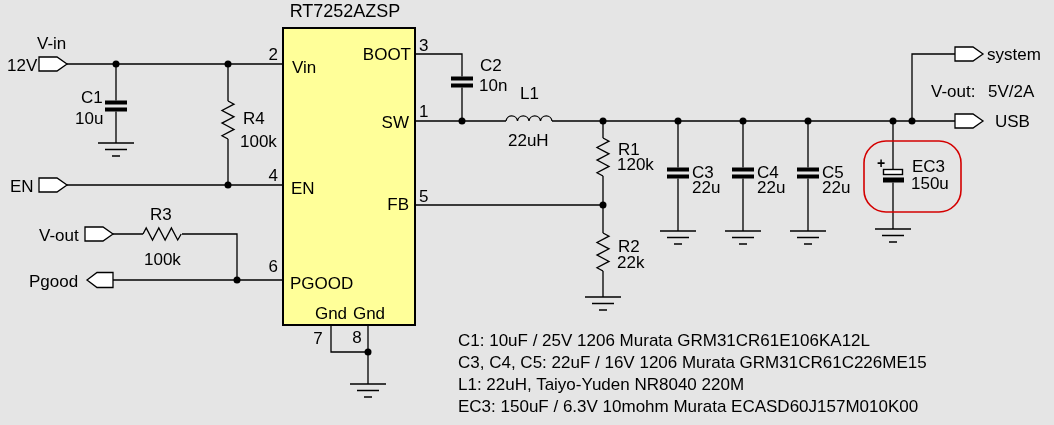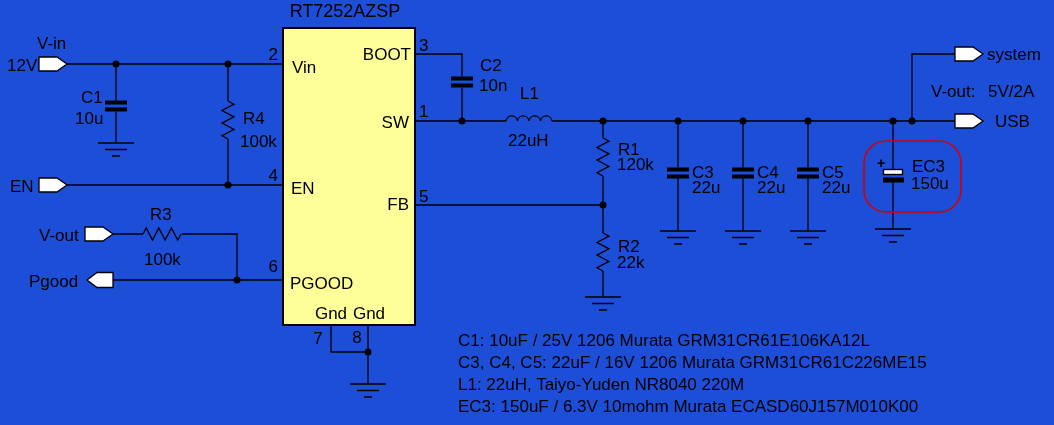--- a/index.html
+++ b/index.html
@@ -1,16 +1,16 @@
 <!DOCTYPE html>
 <html><head>
 <meta charset="utf-8">
 <style>
   html,body{margin:0;padding:0;background:#fff;}
-  #canvas{position:relative;width:1054px;height:425px;background:#1d4ed8;overflow:hidden;}
+  #canvas{position:relative;width:1054px;height:425px;background:#e5e5e5;overflow:hidden;}
   svg{display:block;}
   text{fill:#000;font-family:"Liberation Sans",sans-serif;font-size:17px;}
   .title{font-size:18px;}
   .plus{font-size:14px;font-weight:bold;}
   .wire{stroke:#000;stroke-width:1.3;fill:none;}
   .icbox{fill:#ffff99;stroke:#000;stroke-width:2;}
   .hl{fill:none;stroke:#d40000;stroke-width:1.6;}
 </style>
 </head>
 <body>

